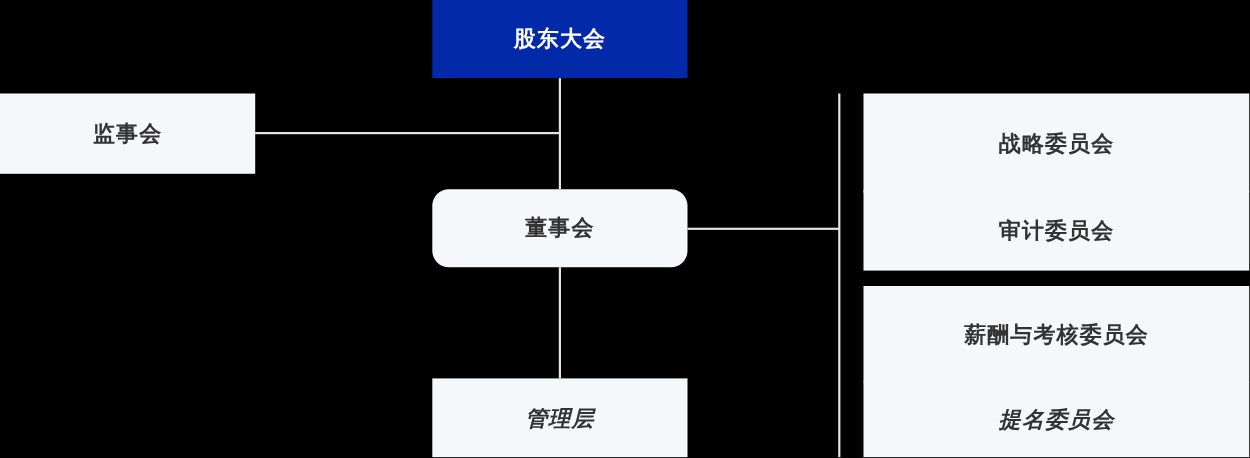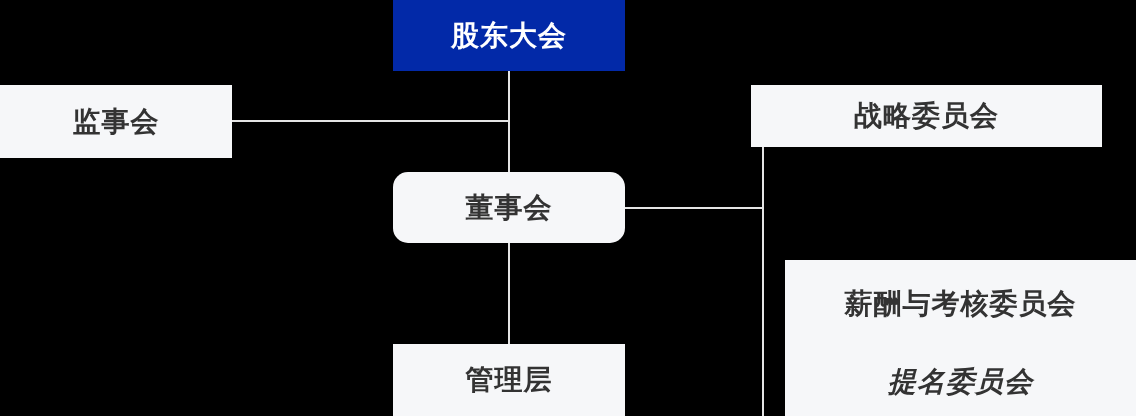--- a/index.html
+++ b/index.html
@@ -15,44 +15,44 @@
     overflow: hidden;
     font-family: "Liberation Sans", "DejaVu Sans", sans-serif;
   }
   .node {
     position: absolute;
     display: flex;
     align-items: center;
     justify-content: center;
     background: #F6F7F9;
     color: #333333;
-    font-size: 28px;
+    font-size: 20px;
     font-weight: 700;
     letter-spacing: 1px;
     box-sizing: border-box;
   }
   .node.primary {
     background: #0229A8;
     color: #FFFFFF;
   }
   .connector {
     position: absolute;
     background: #E4E4E4;
   }
 
   
   #node-shareholders { left: 393px; top: 0;     width: 232px; height: 71px; }
   #node-board        { left: 393px; top: 172px; width: 232px; height: 71px; border-radius: 15px; }
-  #node-management   { left: 393px; top: 344px; width: 232px; height: 72px; }
+  #node-management   { left: 393px; top: 344px; width: 232px; height: 72px; font-style: italic; }
 
   
   #node-supervisors  { left: 0;     top: 85px;  width: 232px; height: 73px; }
 
   
-  #node-strategy     { left: 751px; top: 85px;  width: 351px; height: 62px; }
+  #node-strategy     { left: 785px; top: 85px;  width: 351px; height: 90px; }
   #node-audit        { left: 785px; top: 173px; width: 351px; height: 73px; }
   #node-remuneration { left: 785px; top: 260px; width: 351px; height: 88px; }
   #node-nomination   { left: 785px; top: 347px; width: 351px; height: 69px; font-style: italic; }
 
   
   #conn-shareholders-board { left: 508px; top: 71px;  width: 2px;   height: 101px; }
   #conn-board-management   { left: 508px; top: 243px; width: 2px;   height: 101px; }
   #conn-supervisors-spine  { left: 232px; top: 120px; width: 277px; height: 2px;  }
   #conn-board-committees   { left: 625px; top: 207px; width: 138px; height: 2px;  }
   #conn-committees-spine   { left: 762px; top: 85px;  width: 2px;   height: 331px; }
@@ -81,20 +81,23 @@
   </div>
 
   <div class="node" id="node-management">
     <span>管理层</span>
   </div>
 
   <div class="node" id="node-strategy">
     <span>战略委员会</span>
   </div>
 
+  <div class="node" id="node-audit">
+    <span>审计委员会</span>
+  </div>
 
   <div class="node" id="node-remuneration">
     <span>薪酬与考核委员会</span>
   </div>
 
   <div class="node" id="node-nomination">
     <span>提名委员会</span>
   </div>
 
 </div>

